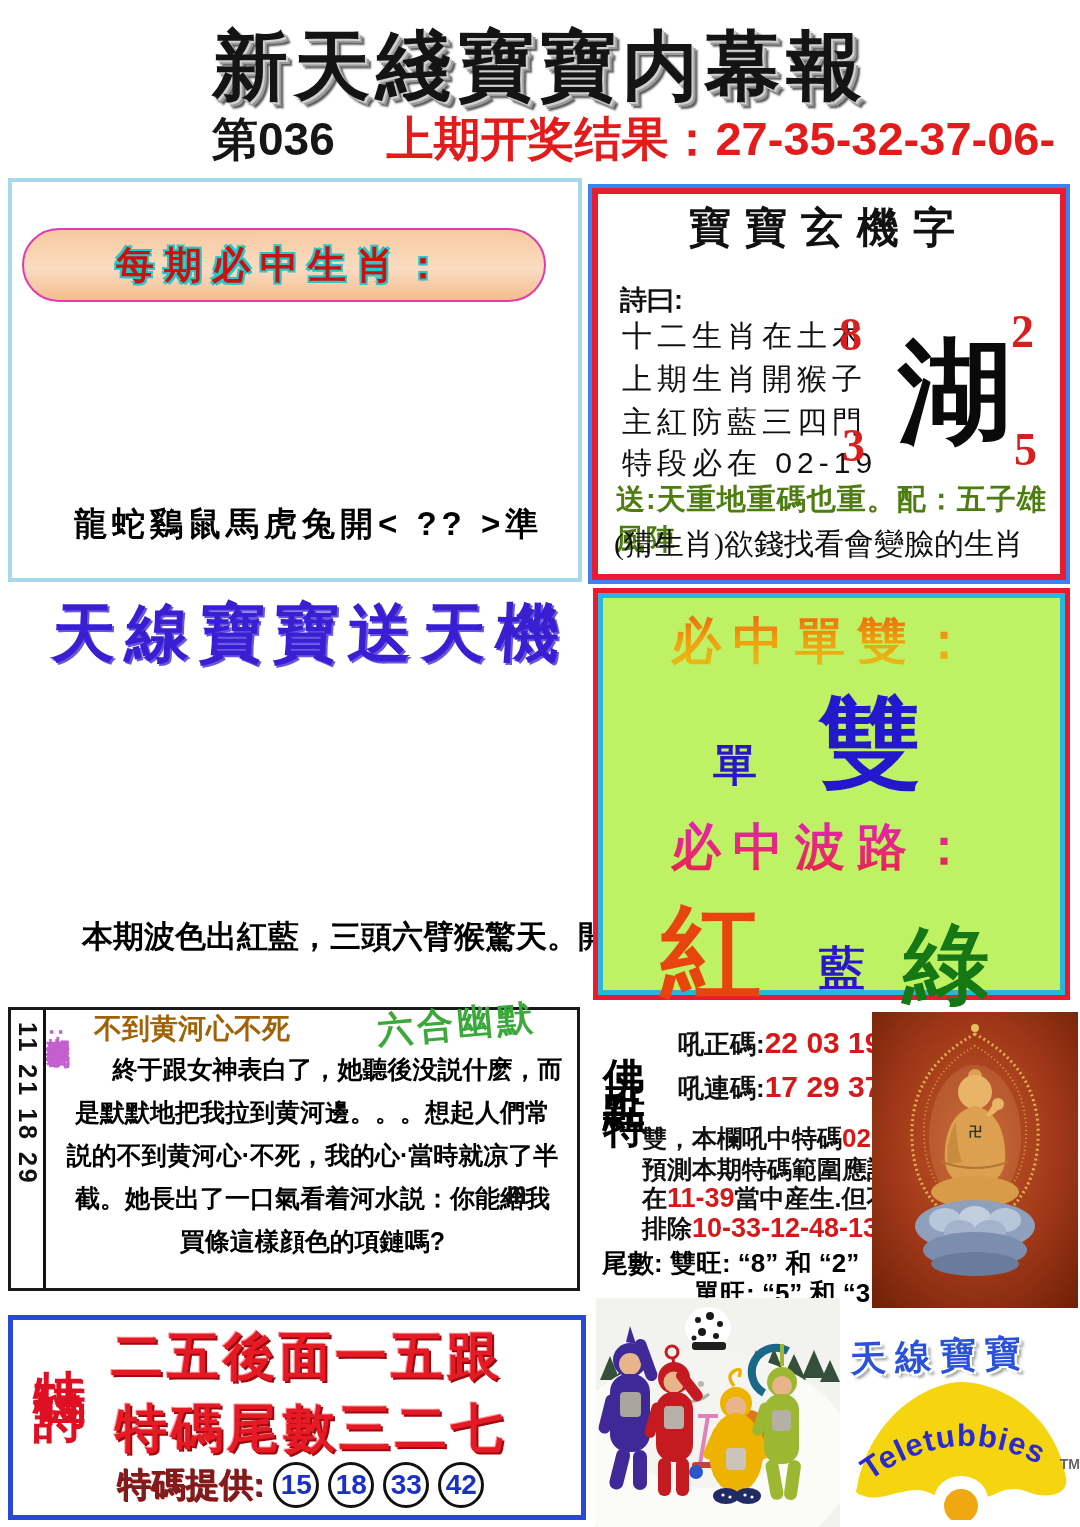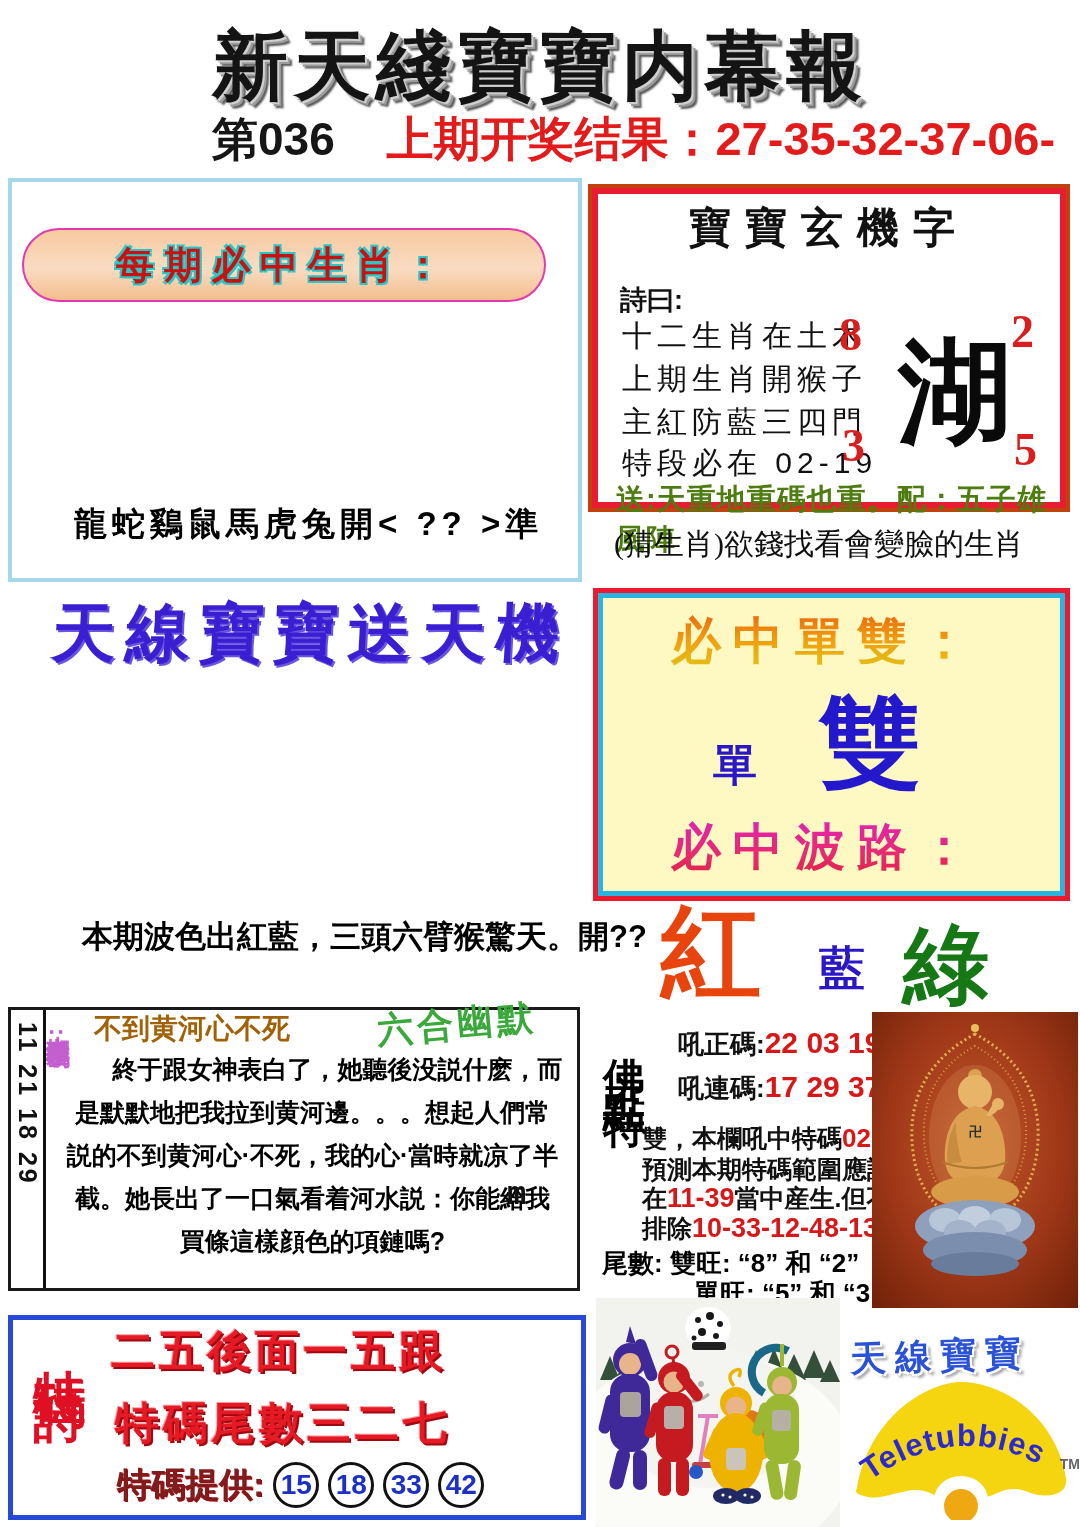--- a/index.html
+++ b/index.html
@@ -20,22 +20,22 @@
     border:4px solid #a5d9ea;background:#fff;}
   .zodiac-pill{position:absolute;left:10px;top:5px;width:520px;height:70px;border-radius:45px;
     border:2px solid #e23ab0;background:linear-gradient(180deg,#f7c9a0 0%,#fadcc2 55%,#f3bd8e 100%);
     display:flex;align-items:center;justify-content:center;margin-top:41px;}
   .zodiac-pill span{font-size:38px;font-weight:bold;color:#cc0f0f;letter-spacing:10px;
     text-shadow:-2px -2px 0 #27c7c7,2px -2px 0 #27c7c7,-2px 2px 0 #27c7c7,2px 2px 0 #27c7c7;}
   .zodiac-line{position:absolute;left:62px;top:320px;font-size:33px;font-weight:bold;
     color:#000;letter-spacing:5px;}
 
   
-  .mystery-outer{position:absolute;left:588px;top:184px;width:482px;height:328px;
-    border:4px solid #c2410c;background:#fff;box-sizing:border-box;}
+  .mystery-outer{position:absolute;left:588px;top:184px;width:482px;height:400px;
+    border:4px solid #3b82f6;background:#fff;box-sizing:border-box;}
   .mystery-inner{position:absolute;inset:0;border:6px solid #e81c30;box-sizing:border-box;}
   .mystery-title{position:absolute;left:0;top:6px;width:100%;text-align:center;
     font-size:42px;font-weight:bold;letter-spacing:14px;color:#111;
     font-family:"Liberation Serif",serif;}
   .poem-label{position:absolute;left:22px;top:88px;font-size:27px;font-weight:bold;color:#111;}
   .poem-line{position:absolute;left:24px;font-size:30px;font-weight:normal;color:#111;letter-spacing:5px;}
   .corner-num{position:absolute;font-size:46px;font-weight:bold;color:#d81e1e;
     font-family:"Liberation Serif",serif;}
   .big-char{position:absolute;left:300px;top:122px;font-size:114px;font-weight:600;color:#0a0a0a;
     font-family:"Liberation Serif",serif;}
@@ -43,22 +43,22 @@
   .guess-line{position:absolute;left:16px;top:330px;font-size:30px;color:#101010;
     font-family:"Liberation Serif",serif;}
 
   
   .tianji-title{position:absolute;left:52px;top:590px;font-size:64px;font-weight:900;
     color:#3a1ed2;letter-spacing:10px;transform:skewX(-3deg);
     text-shadow:2px 2px 0 #6a55e0;}
   .tianji-note{position:absolute;left:82px;top:916px;font-size:31px;font-weight:bold;color:#000;}
 
   
-  .ds-outer{position:absolute;left:593px;top:588px;width:477px;height:313px;
-    border:5px solid #ec1a2e;box-sizing:border-box;background:#fef9c3;}
+  .ds-outer{position:absolute;left:593px;top:588px;width:477px;height:412px;
+    border:5px solid #ec1a2e;box-sizing:border-box;background:#bef264;}
   .ds-inner{position:absolute;inset:0;border:5px solid #2ab4e0;box-sizing:border-box;}
   .grad-orange,.grad-magenta{font-size:50px;font-weight:900;letter-spacing:12px;
     background-clip:text;-webkit-background-clip:text;color:transparent;-webkit-text-fill-color:transparent;}
   .grad-orange{background-image:linear-gradient(180deg,#e8600e 0%,#f0a010 50%,#e0c818 100%);}
   .grad-magenta{background-image:linear-gradient(180deg,#e020c0 0%,#e82a70 60%,#e02040 100%);}
   .ds-t1{position:absolute;left:68px;top:10px;}
   .ds-dan{position:absolute;left:110px;top:138px;font-size:44px;font-weight:bold;color:#2a18c8;}
   .ds-shuang{position:absolute;left:216px;top:78px;font-size:102px;font-weight:900;color:#2318cc;}
   .ds-t2{position:absolute;left:68px;top:216px;}
   .ds-red{position:absolute;left:58px;top:288px;font-size:100px;font-weight:900;color:#e8440e;}
@@ -92,21 +92,21 @@
   .fz-tail{font-size:26px;font-weight:900;color:#000;}
 
   
   .buddha{position:absolute;left:872px;top:1012px;width:206px;height:296px;}
 
   
   .tema-box{position:absolute;left:8px;top:1315px;width:578px;height:205px;
     border:5px solid #2848d8;box-sizing:border-box;background:#fff;}
   .tema-vtitle{position:absolute;left:12px;top:8px;writing-mode:vertical-rl;font-size:52px;
     font-weight:900;color:#e01024;letter-spacing:10px;}
-  .tema-line{position:absolute;font-size:44px;font-weight:900;color:#e51a24;letter-spacing:4px;
+  .tema-line{position:absolute;font-size:52px;font-weight:900;color:#e51a24;letter-spacing:4px;
     text-shadow:2px 2px 0 #a00810,-1px -1px 0 #ff9aa0;white-space:nowrap;}
   .tema-provide{position:absolute;left:104px;top:142px;display:flex;align-items:center;}
   .provide-label{font-size:34px;font-weight:900;color:#7f1d1d;text-shadow:1px 1px 0 #a00810;}
   .num-circle{width:40px;height:40px;border-radius:50%;border:3px solid #111;background:#fff;
     color:#1a30c8;font-size:28px;font-weight:900;line-height:40px;text-align:center;margin-left:9px;}
 
   
   .tt-photo{position:absolute;left:596px;top:1298px;width:244px;height:229px;}
   .tt-logo{position:absolute;left:842px;top:1298px;width:238px;height:229px;}
   .tt-cn{position:absolute;left:8px;top:34px;font-size:36px;font-weight:900;color:#2a52d8;

